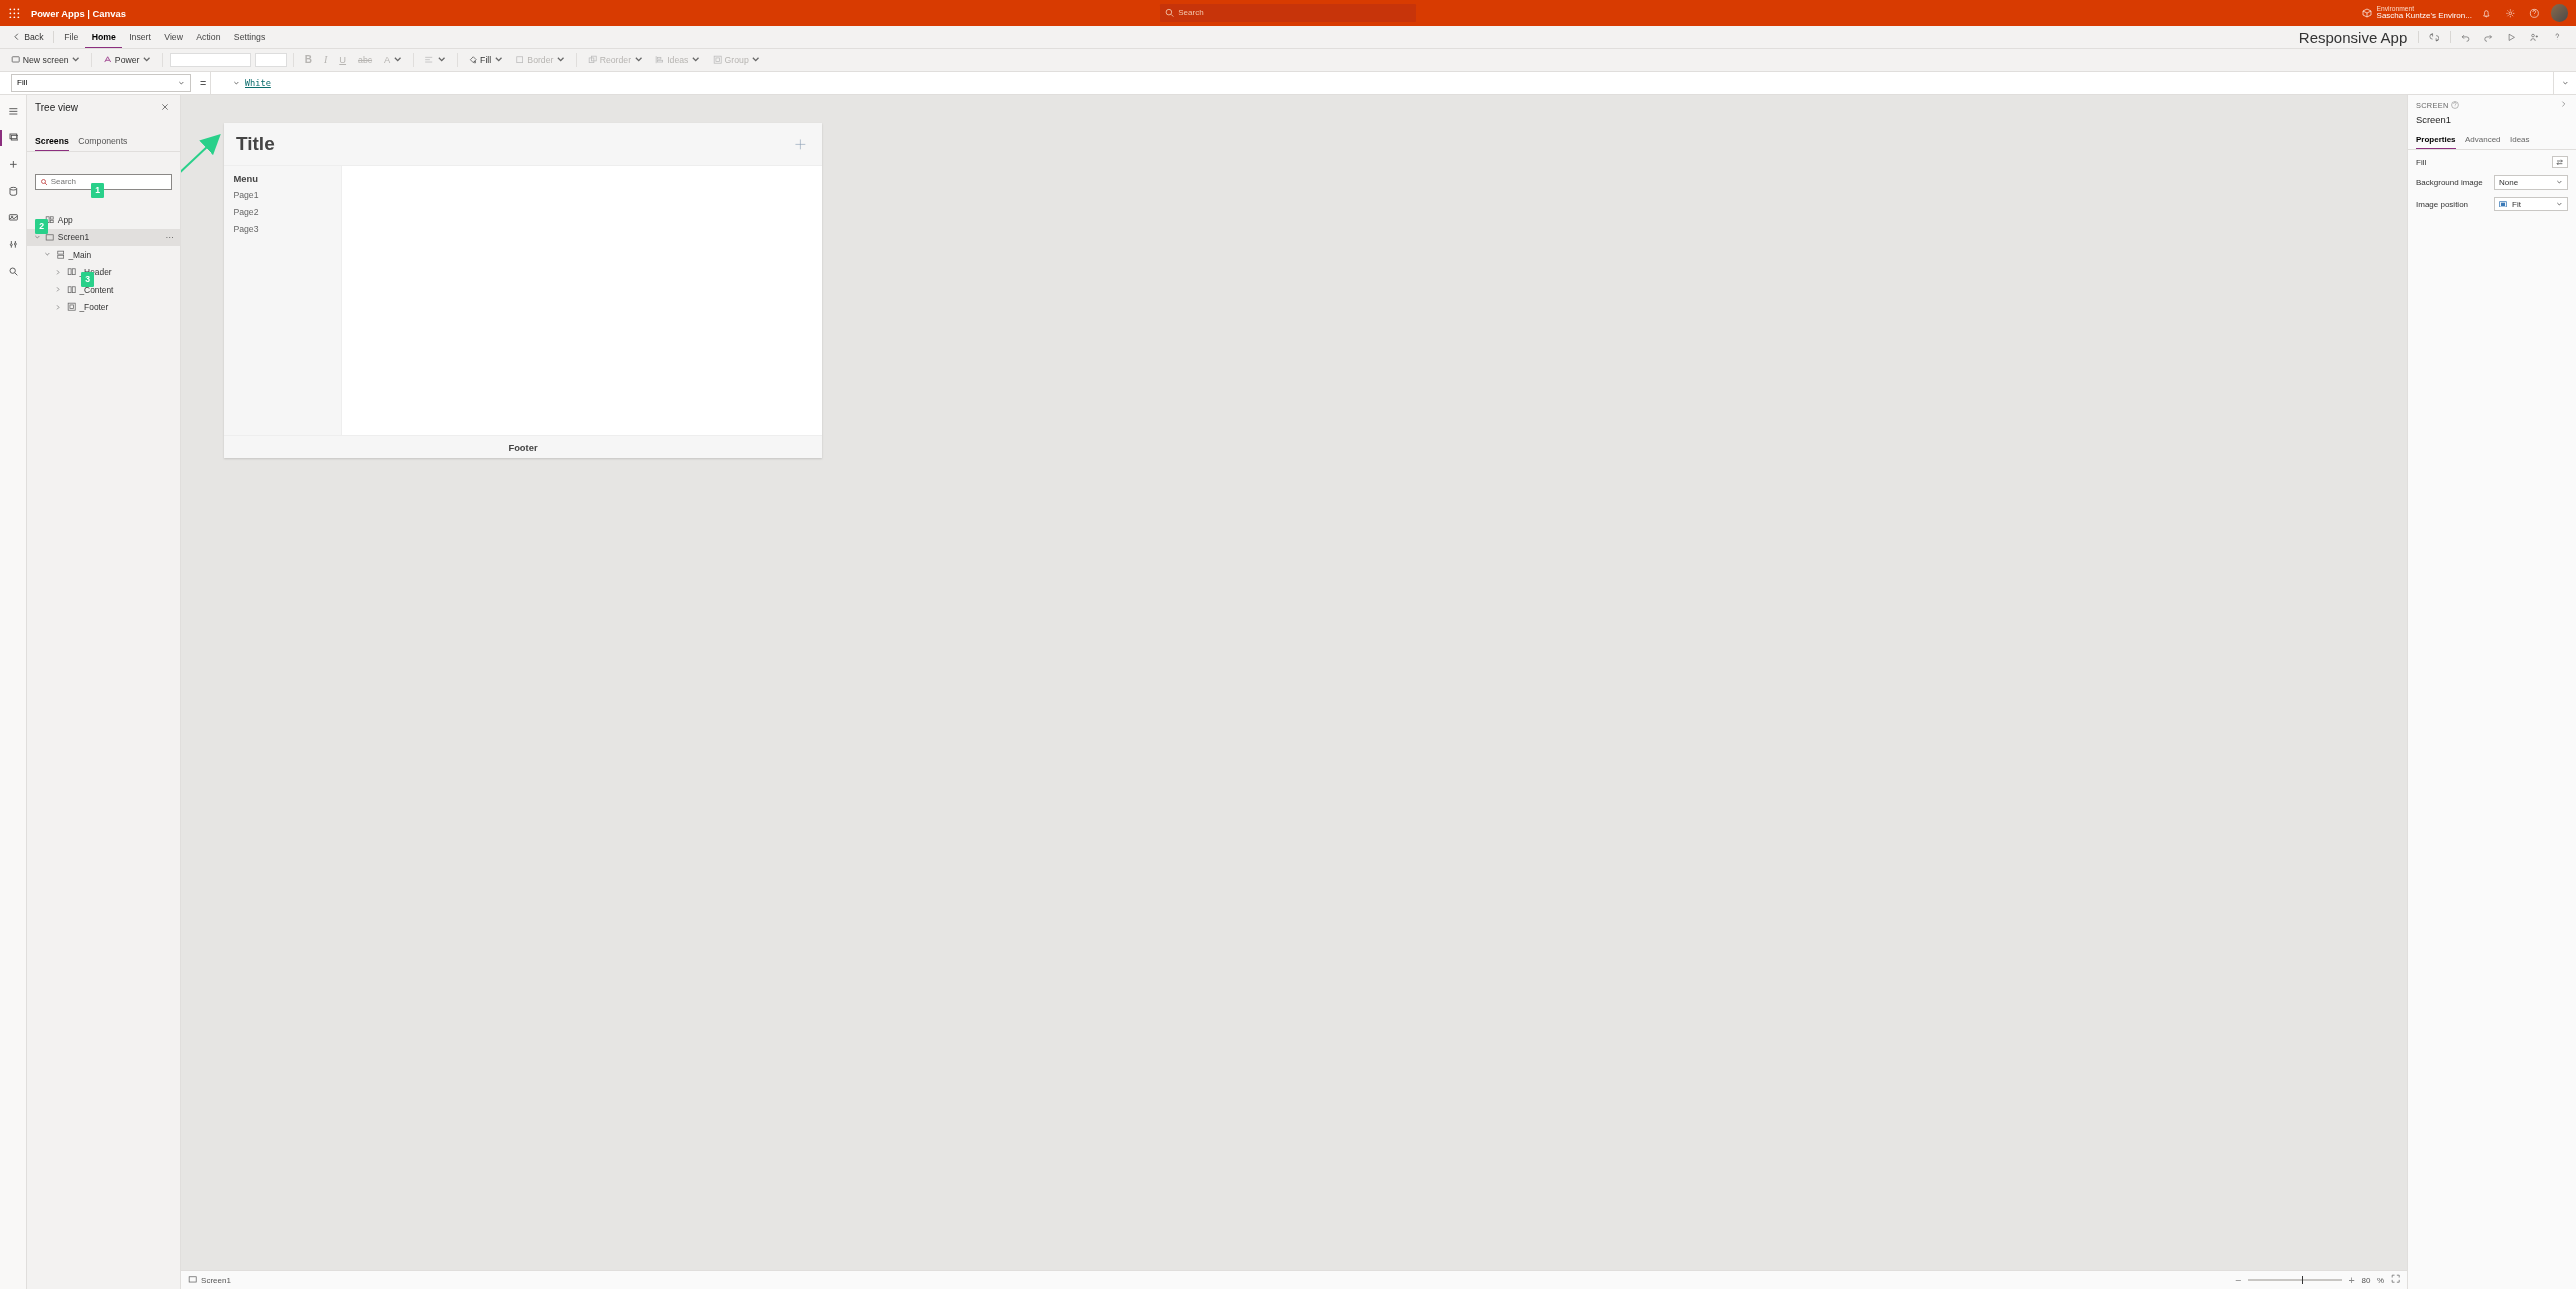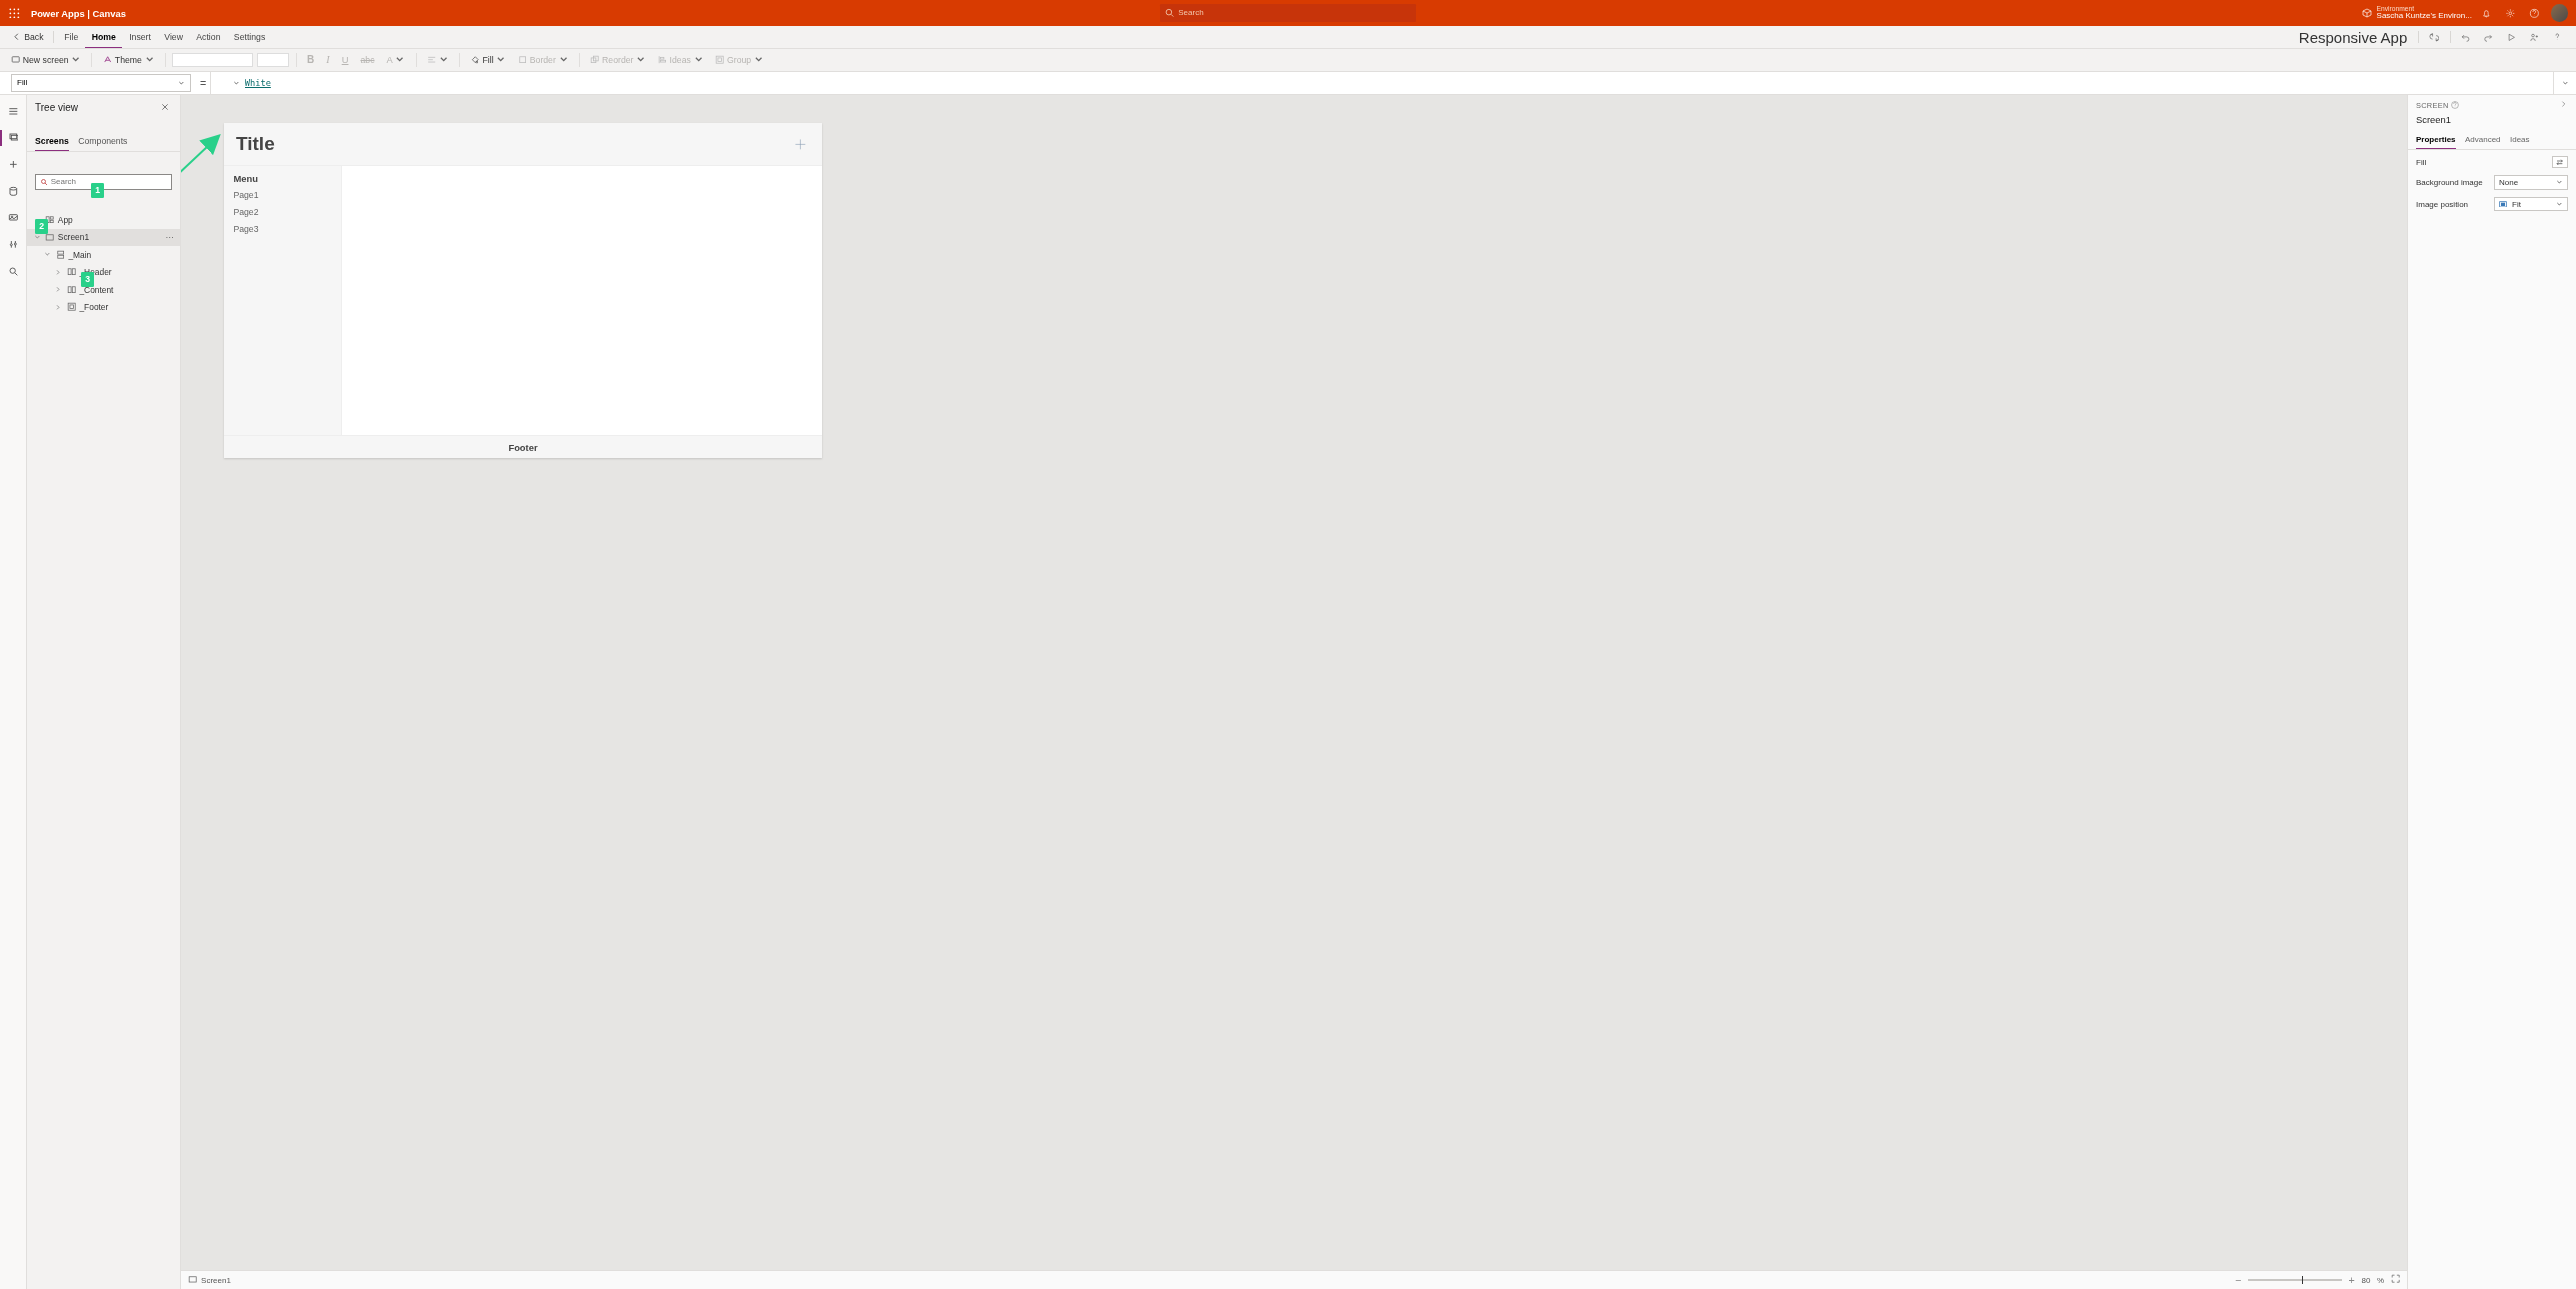--- a/index.html
+++ b/index.html
@@ -242,21 +242,21 @@
     <span>New screen</span>
     <svg class="chev chev-down" viewBox="0 0 10 10">
         <path d="M2 3 L5 6 L8 3"></path>
       </svg>
   </div>
   <div class="tool-sep"></div>
   <div class="tool-btn">
     <svg viewBox="0 0 16 16" fill="none" stroke="#9b3a8b" stroke-width="1.5">
         <path d="M3 12 L8 3 L13 12 M5 9 L11 9"></path>
       </svg>
-    <span>Theme</span>
+    <span>Power</span>
     <svg class="chev chev-down" viewBox="0 0 10 10">
         <path d="M2 3 L5 6 L8 3"></path>
       </svg>
   </div>
   <div class="tool-sep"></div>
   <div class="fontbox"></div>
   <div class="fontsize"></div>
   <div class="tool-sep"></div>
   <div class="tool-btn disabled">
       <b style="font-size:10px">B</b>

